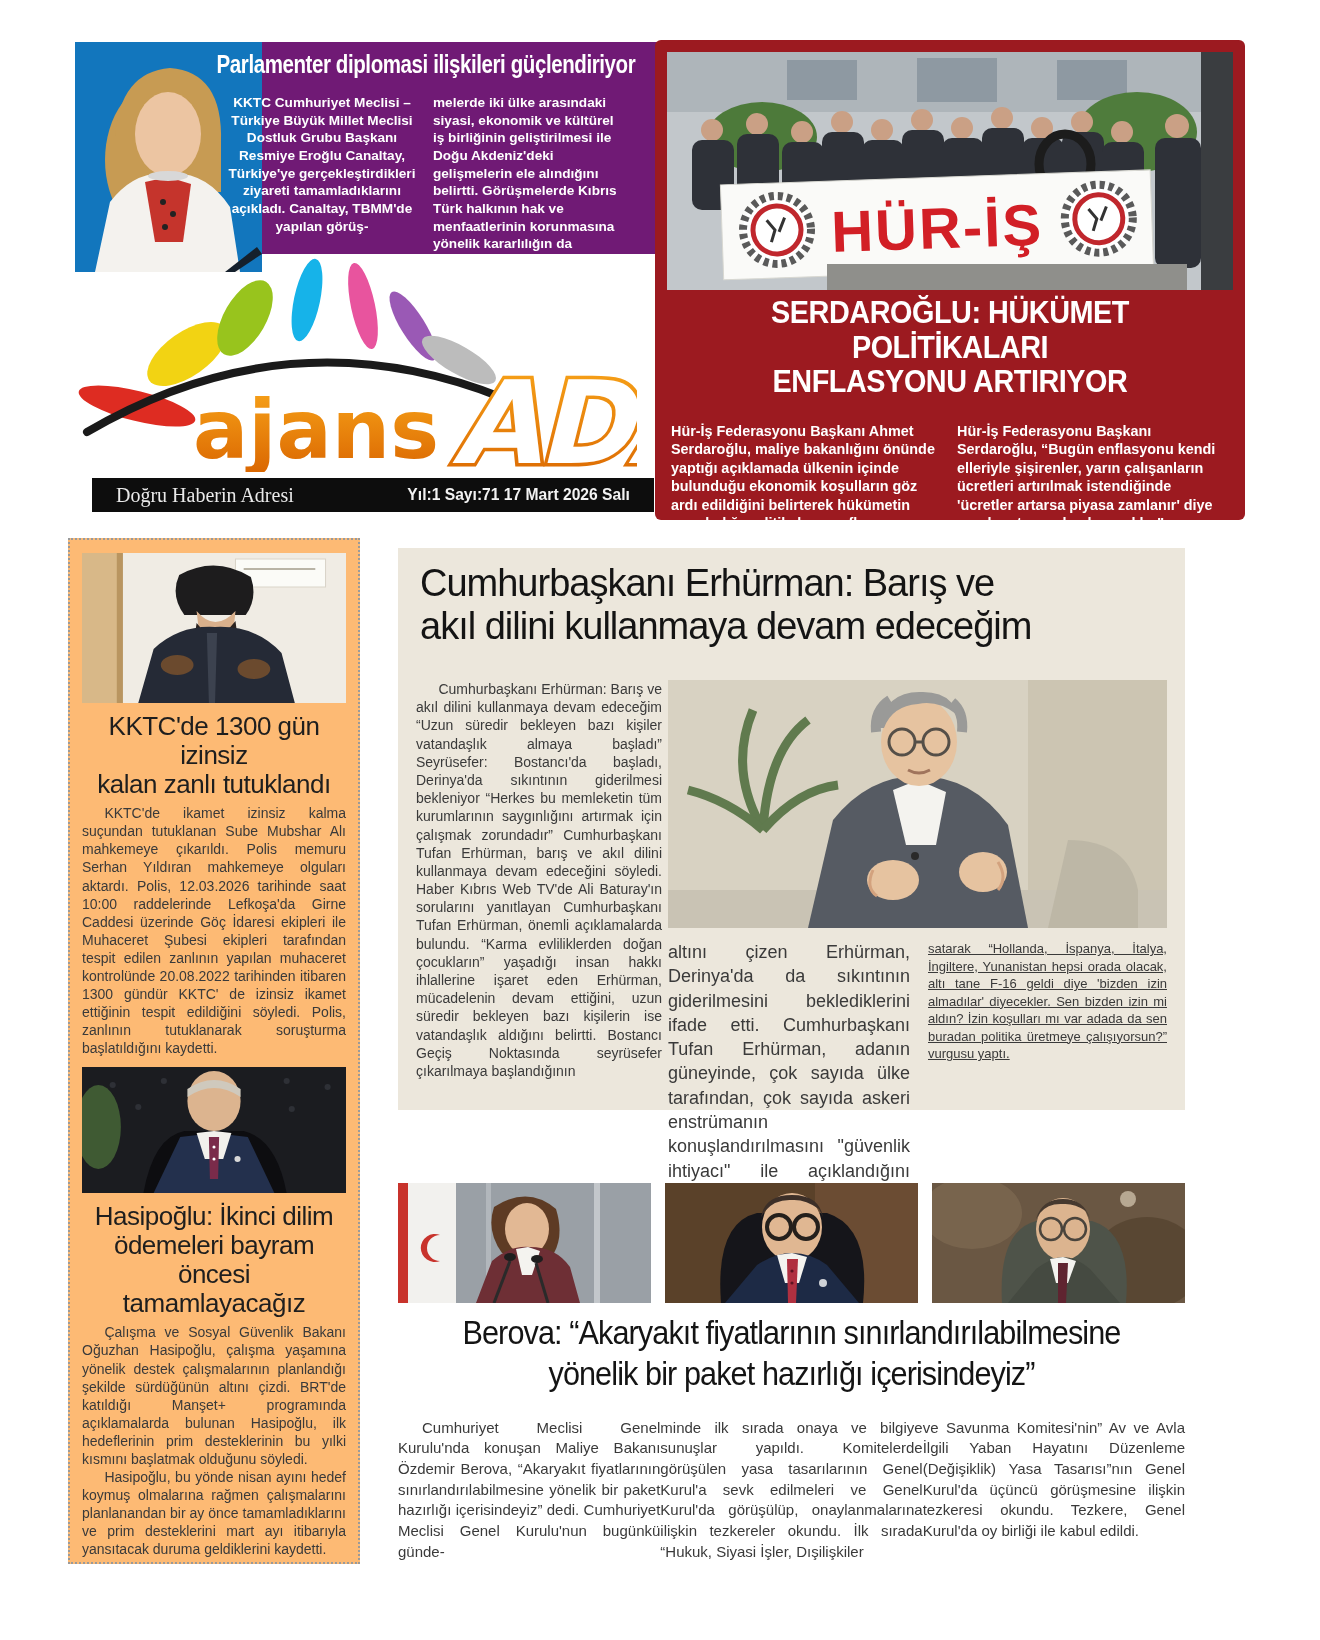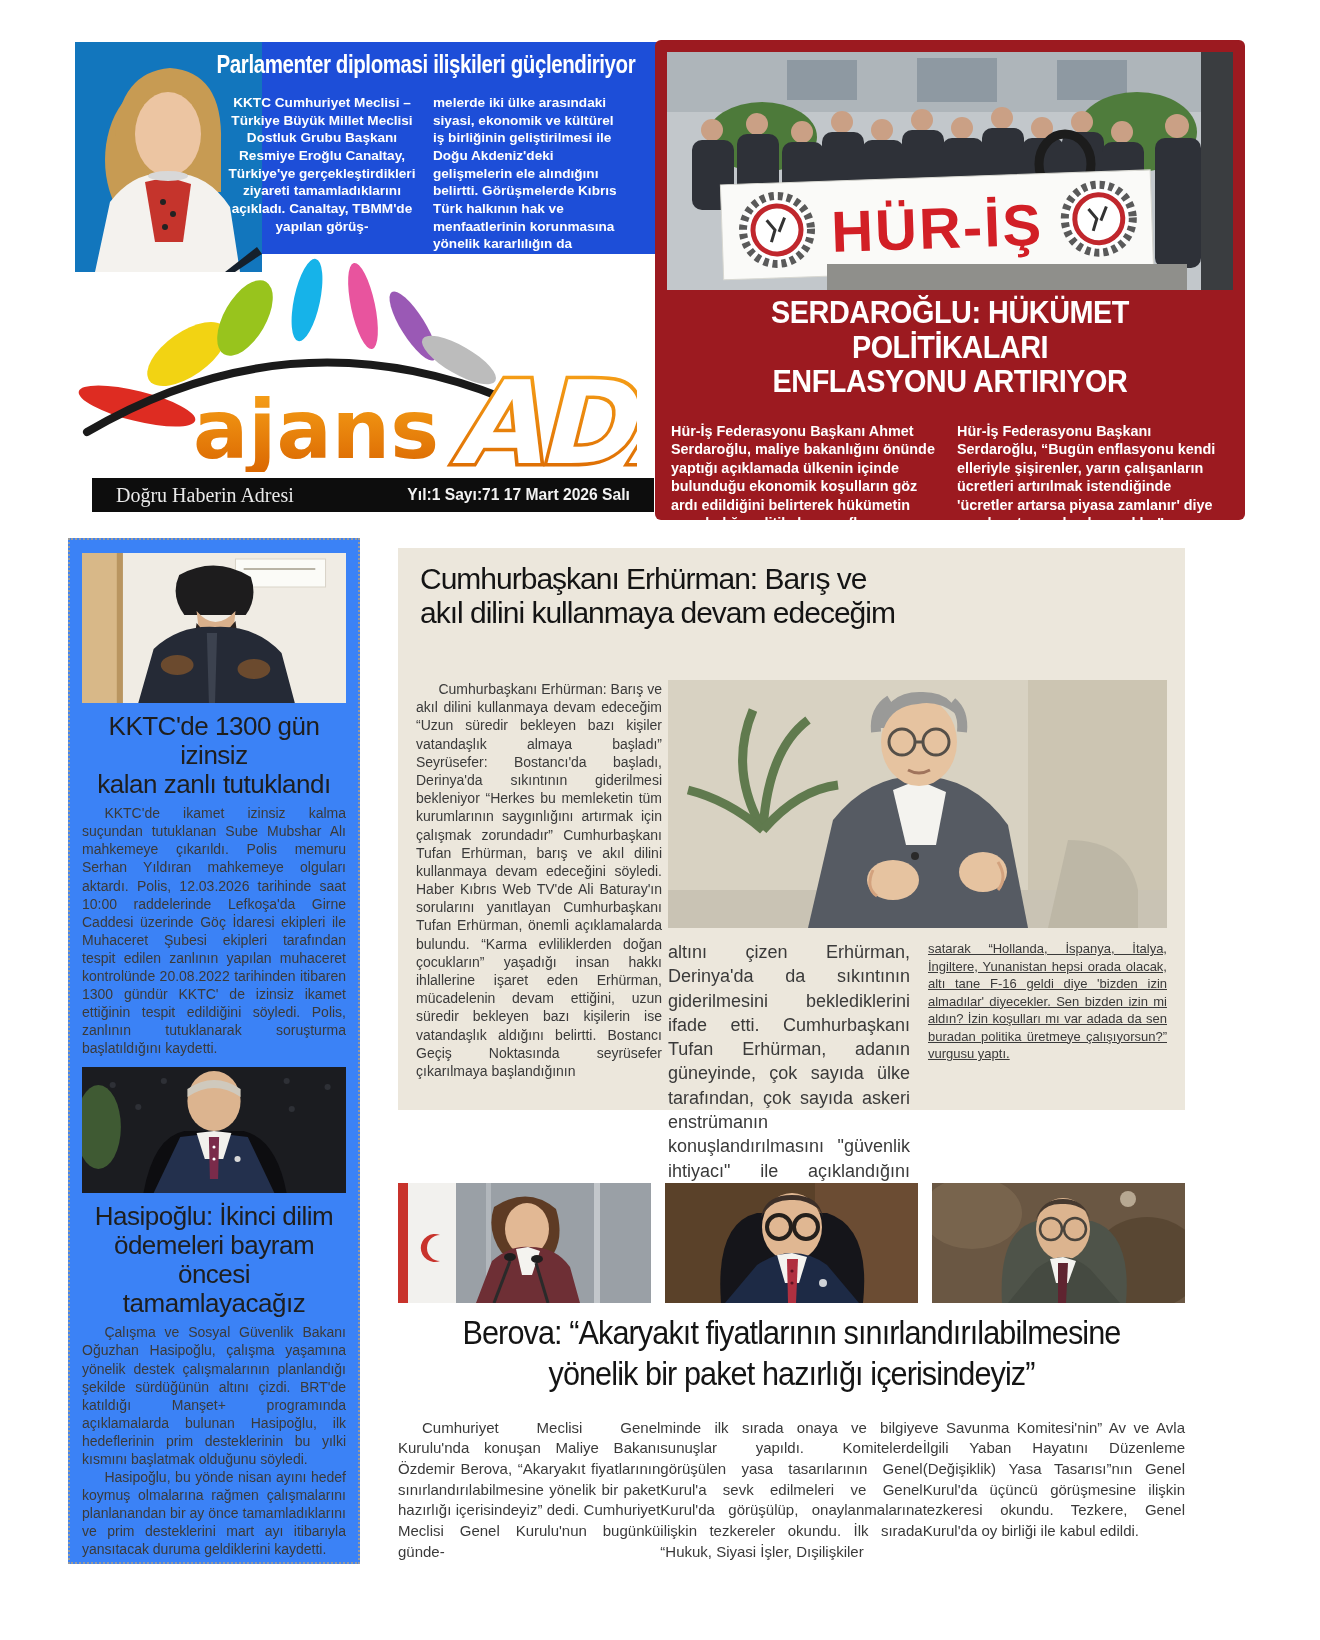--- a/index.html
+++ b/index.html
@@ -2,21 +2,21 @@
 <html><head>
 <meta charset="utf-8">
 <style>
   html,body{margin:0;padding:0;}
   body{width:1320px;height:1640px;background:#ffffff;position:relative;overflow:hidden;
        font-family:"Liberation Sans",sans-serif;}
   .abs{position:absolute;}
   p{margin:0;}
 
   
-  .blue-box{left:75px;top:42px;width:599px;height:212px;background:#1d4ed8;border-radius:8px;}
+  .blue-box{left:75px;top:42px;width:599px;height:212px;background:#701a75;border-radius:8px;}
   .canaltay-wrap{position:absolute;left:0;top:0;width:187px;height:230px;}
   .blue-title{position:absolute;left:100px;top:8px;width:462px;text-align:center;color:#fff;
       font-size:25px;font-weight:700;white-space:nowrap;transform:scaleX(.82);transform-origin:50% 50%;
       letter-spacing:-.5px;margin:0;}
   .blue-cols{position:absolute;left:150px;top:52px;width:402px;display:flex;gap:14px;}
   .blue-cols p{flex:1;color:#fff;font-weight:700;font-size:13.6px;line-height:1.3;}
   .blue-cols p.c1{text-align:center;}
   .blue-cols p.c2{text-align:left;}
 
   
@@ -31,31 +31,31 @@
   
   .masthead{left:75px;top:258px;width:562px;height:254px;}
   .logo-svg{position:absolute;left:0;top:0;width:562px;height:214px;}
   .black-bar{position:absolute;left:17px;top:220px;width:562px;height:34px;background:#0d0d0d;
       display:flex;justify-content:space-between;align-items:center;padding:0 24px;box-sizing:border-box;}
   .tagline{color:#e9e9e9;font-family:"Liberation Serif",serif;font-size:20px;}
   .issue{color:#f2f2f2;font-size:17px;font-weight:700;transform:scaleX(.92);transform-origin:right center;}
 
   
   .sidebar{left:68px;top:538px;width:292px;height:1026px;border:2px dotted #9a9a9a;
-      padding:13px 12px;box-sizing:border-box;background:#3b82f6;}
+      padding:13px 12px;box-sizing:border-box;background:#fdba74;}
   .sidebar svg{display:block;width:100%;}
   .side-title{margin:9px 0 5px;text-align:center;color:#1e1e1e;font-weight:400;
       font-size:26px;line-height:1.12;letter-spacing:-.5px;}
   .side-title span{display:block;}
   .side-body{font-size:14px;line-height:1.29;color:#3a3a3a;text-align:justify;}
   .indent{text-indent:1.6em;}
 
   
   .main-box{left:398px;top:548px;width:787px;height:562px;background:#ece7dc;}
-  .main-title{margin:14px 0 0 22px;color:#141414;font-weight:400;font-size:30px;
+  .main-title{margin:14px 0 0 22px;color:#141414;font-weight:400;font-size:38px;
       line-height:1.13;letter-spacing:-1px;}
   .main-title span{display:block;}
   .main-col{position:absolute;font-size:14px;line-height:1.3;color:#3a3a3a;text-align:justify;}
   .mc1{left:18px;top:132px;width:246px;}
   .mc2{left:270px;top:392px;width:242px;font-size:18px;line-height:1.35;}
   .mc3{left:530px;top:392px;width:239px;font-size:13px;line-height:1.35;text-decoration:underline;}
   .erhurman-photo{position:absolute;left:270px;top:132px;width:499px;height:248px;}
 
   
   .photos-row{left:398px;top:1183px;width:787px;display:flex;gap:14px;}

